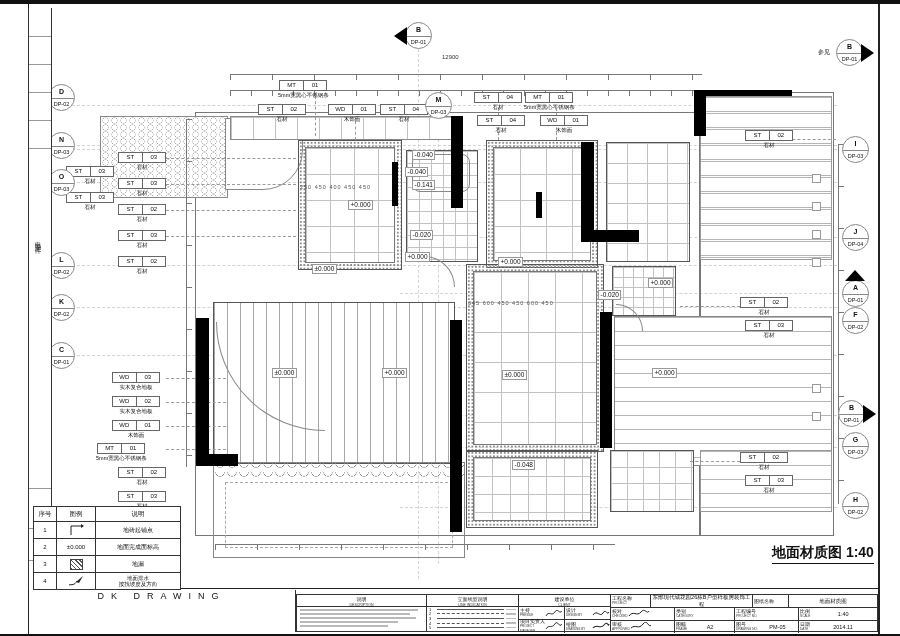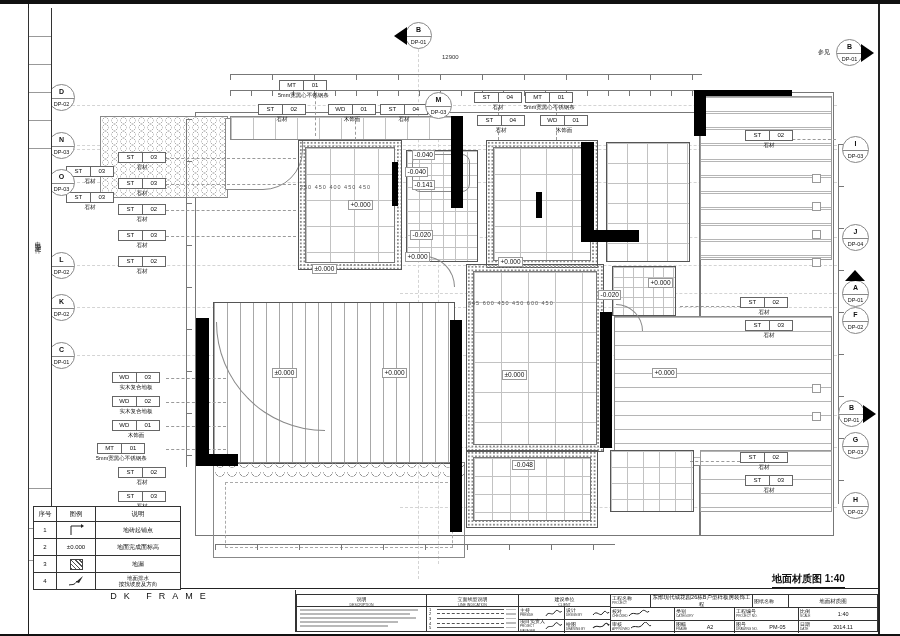--- a/index.html
+++ b/index.html
@@ -63,21 +63,21 @@
   .lrow .b2{width:10px;height:1.5px;background:#bbb;}
   .sigcell{display:flex;align-items:center;border-bottom:.8px solid #333;box-sizing:border-box;height:13px;padding:0 1px;}
   .sigcell .lb{width:26px;line-height:5px;}
   .sigcell .lb .en{font-size:3px;color:#333;display:block;}
   .grid4{display:flex;border-bottom:.8px solid #333;box-sizing:border-box;height:12.5px;}
   .grid4 .c{display:flex;align-items:center;border-right:.8px solid #333;box-sizing:border-box;padding:0 1px;}
   .grid4 .c:last-child{border-right:none;}
   .grid4 .lb{line-height:5px;}
   .grid4 .lb .en{font-size:3.2px;color:#333;display:block;}
   .grid4 .val{flex:1;text-align:center;font-size:5.5px;}
-  .dtitle{position:absolute;left:772px;top:568px;z-index:7;font-size:10px;font-weight:bold;color:#111;border-bottom:1.6px solid #111;padding-bottom:1px;}
+  .dtitle{position:absolute;left:772px;top:540px;z-index:7;font-size:14px;font-weight:bold;color:#111;border-bottom:1.6px solid #111;padding-bottom:1px;}
   .spine{position:absolute;left:28px;top:4px;width:24px;height:582px;border-right:1px solid #333;border-left:1px solid #333;z-index:7;background:#fff;box-sizing:border-box;}
   .spine .dv{position:absolute;left:0;width:100%;border-top:.8px solid #999;}
   .spine .vt{position:absolute;left:4px;top:228px;writing-mode:vertical-rl;font-size:6.5px;color:#333;letter-spacing:2px;}
   .seenote{position:absolute;z-index:6;font-size:6px;color:#111;}
   svg.sig{display:block;}
 </style>
 </head>
 <body>
 
 <div id="sheet">
@@ -513,21 +513,21 @@
       <td><svg width="18" height="12" viewBox="0 0 18 12">
               <path d="M2 10 C5 9 7 11 10 6" fill="none" stroke="#222" stroke-width="1"></path>
               <path d="M9 7 L16 1 L12 8 Z" fill="#222"></path>
             </svg></td>
       <td style="font-size:5.5px;line-height:6.5px;"><span>地面排水</span><br><span>按找坡度及方向</span></td>
     </tr>
   </tbody>
     </table>
 
   <div class="company">
-    <div class="en">DK FRAME</div>
+    <div class="en">DK DRAWING</div>
   </div>
 
   <div class="dtitle">地面材质图 1:40</div>
 
   <div class="tb">
 
     <div class="sec" style="width:130px;">
       <div class="hd"><span>说明</span><span class="en">DESCRIPTION</span></div>
       <div class="bar" style="width:118px;"></div>
       <div class="bar" style="width:110px;"></div>

